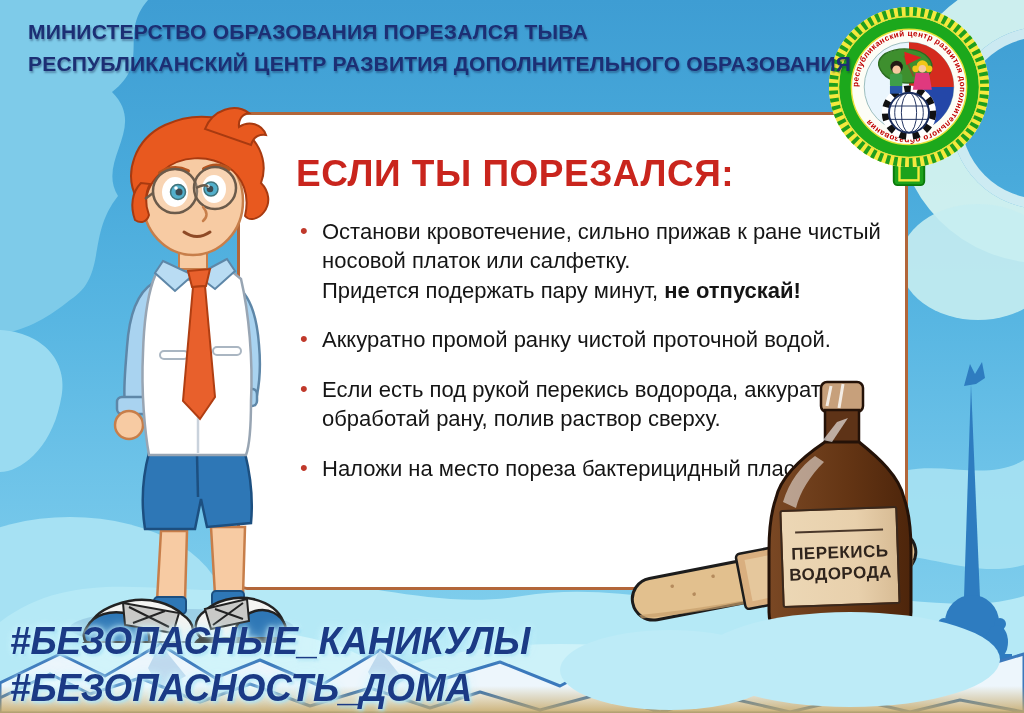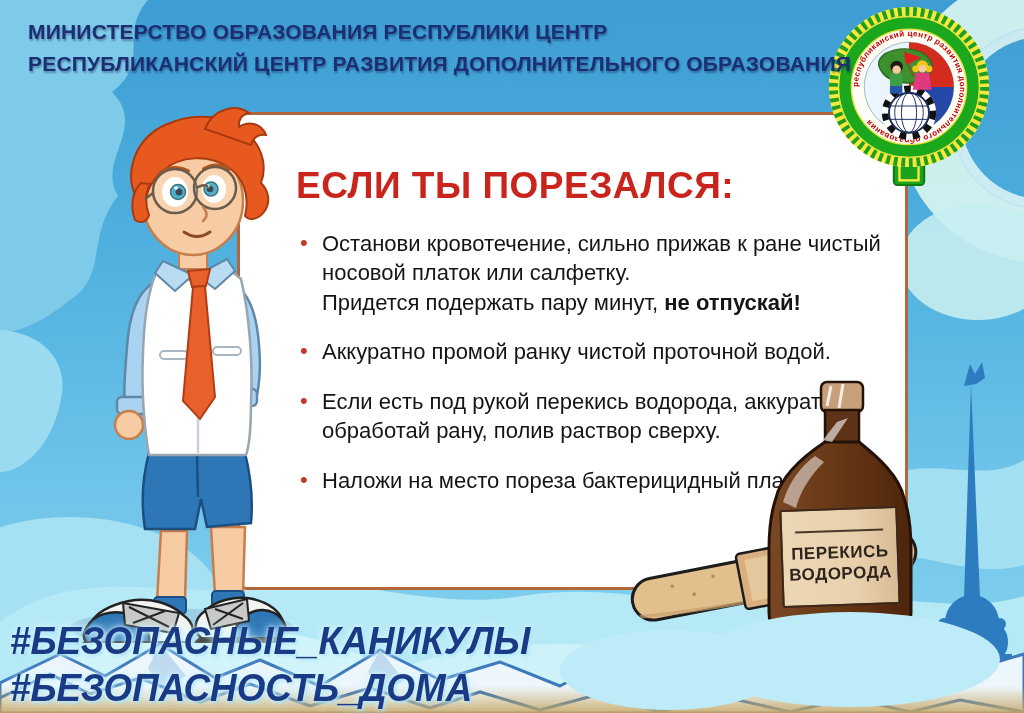--- a/index.html
+++ b/index.html
@@ -9,21 +9,21 @@
     background:linear-gradient(180deg,#3E9DD3 0%,#49AADB 25%,#58B6E2 45%,#6CC2E8 65%,#7ECDEC 85%,#8ED7F1 100%);
   }
   .abs{position:absolute;}
   
   .header{left:28px;top:16px;z-index:40;color:var(--header-navy,#1C2F74);
     font-weight:bold;font-size:21px;line-height:1.5;letter-spacing:.2px;
     text-shadow:1px 2px 2px rgba(8,18,60,.35);}
   
   .card{left:237px;top:112px;width:671px;height:478px;background:#fff;
     border:3px solid var(--card-border,#B2663A);border-radius:10px;box-sizing:border-box;z-index:10;}
-  .card-inner{padding:38px 16px 0 56px;margin-top:12px;}
+  .card-inner{padding:38px 16px 0 56px;}
   .title{color:var(--title-red,#C9251D);font-size:37px;font-weight:bold;margin:0 0 22px 0;letter-spacing:.5px;}
   ul.instructions{list-style:none;margin:0;padding:0;width:588px;font-size:22px;color:#151515;line-height:1.34;}
   ul.instructions li{position:relative;padding-left:26px;margin-bottom:20px;}
   ul.instructions li::before{content:"•";position:absolute;left:4px;top:-1px;color:var(--bullet-red,#C0392B);font-size:22px;}
   .seg{display:block;}
   
   .hash{left:10px;z-index:45;font-size:38px;font-weight:bold;font-style:italic;
     color:var(--hashtag-navy,#1B3A85);transform:scaleX(.97);transform-origin:left;
     text-shadow:0 0 12px rgba(205,245,255,.95),0 0 5px rgba(215,250,255,.9),2px 2px 3px rgba(130,205,235,.7);}
   .hash1{top:620px;} .hash2{top:667px;}
@@ -248,20 +248,20 @@
     <path d="M38,122 C44,102 56,86 70,76 L79,82 C65,96 55,112 51,128 Z" fill="#FFFFFF" opacity="0.5"></path>
   </svg>
   <div class="abs bottle-label">
     <span>ПЕРЕКИСЬ</span>
     <span>ВОДОРОДА</span>
   </div>
   <div class="abs cloud-puff" style="left:700px;top:612px;width:300px;height:95px;"></div>
   <div class="abs cloud-puff" style="left:560px;top:630px;width:220px;height:80px;"></div>
 
   <div class="abs header">
-    <div>МИНИСТЕРСТВО ОБРАЗОВАНИЯ РЕСПУБЛИКИ ЦЕНТР</div>
+    <div>МИНИСТЕРСТВО ОБРАЗОВАНИЯ ПОРЕЗАЛСЯ ТЫВА</div>
     <div>РЕСПУБЛИКАНСКИЙ ЦЕНТР РАЗВИТИЯ ДОПОЛНИТЕЛЬНОГО ОБРАЗОВАНИЯ</div>
   </div>
 
   <div class="abs hash hash1">#БЕЗОПАСНЫЕ_КАНИКУЛЫ</div>
   <div class="abs hash hash2">#БЕЗОПАСНОСТЬ_ДОМА</div>
 
 </div>
 
 </body></html>

